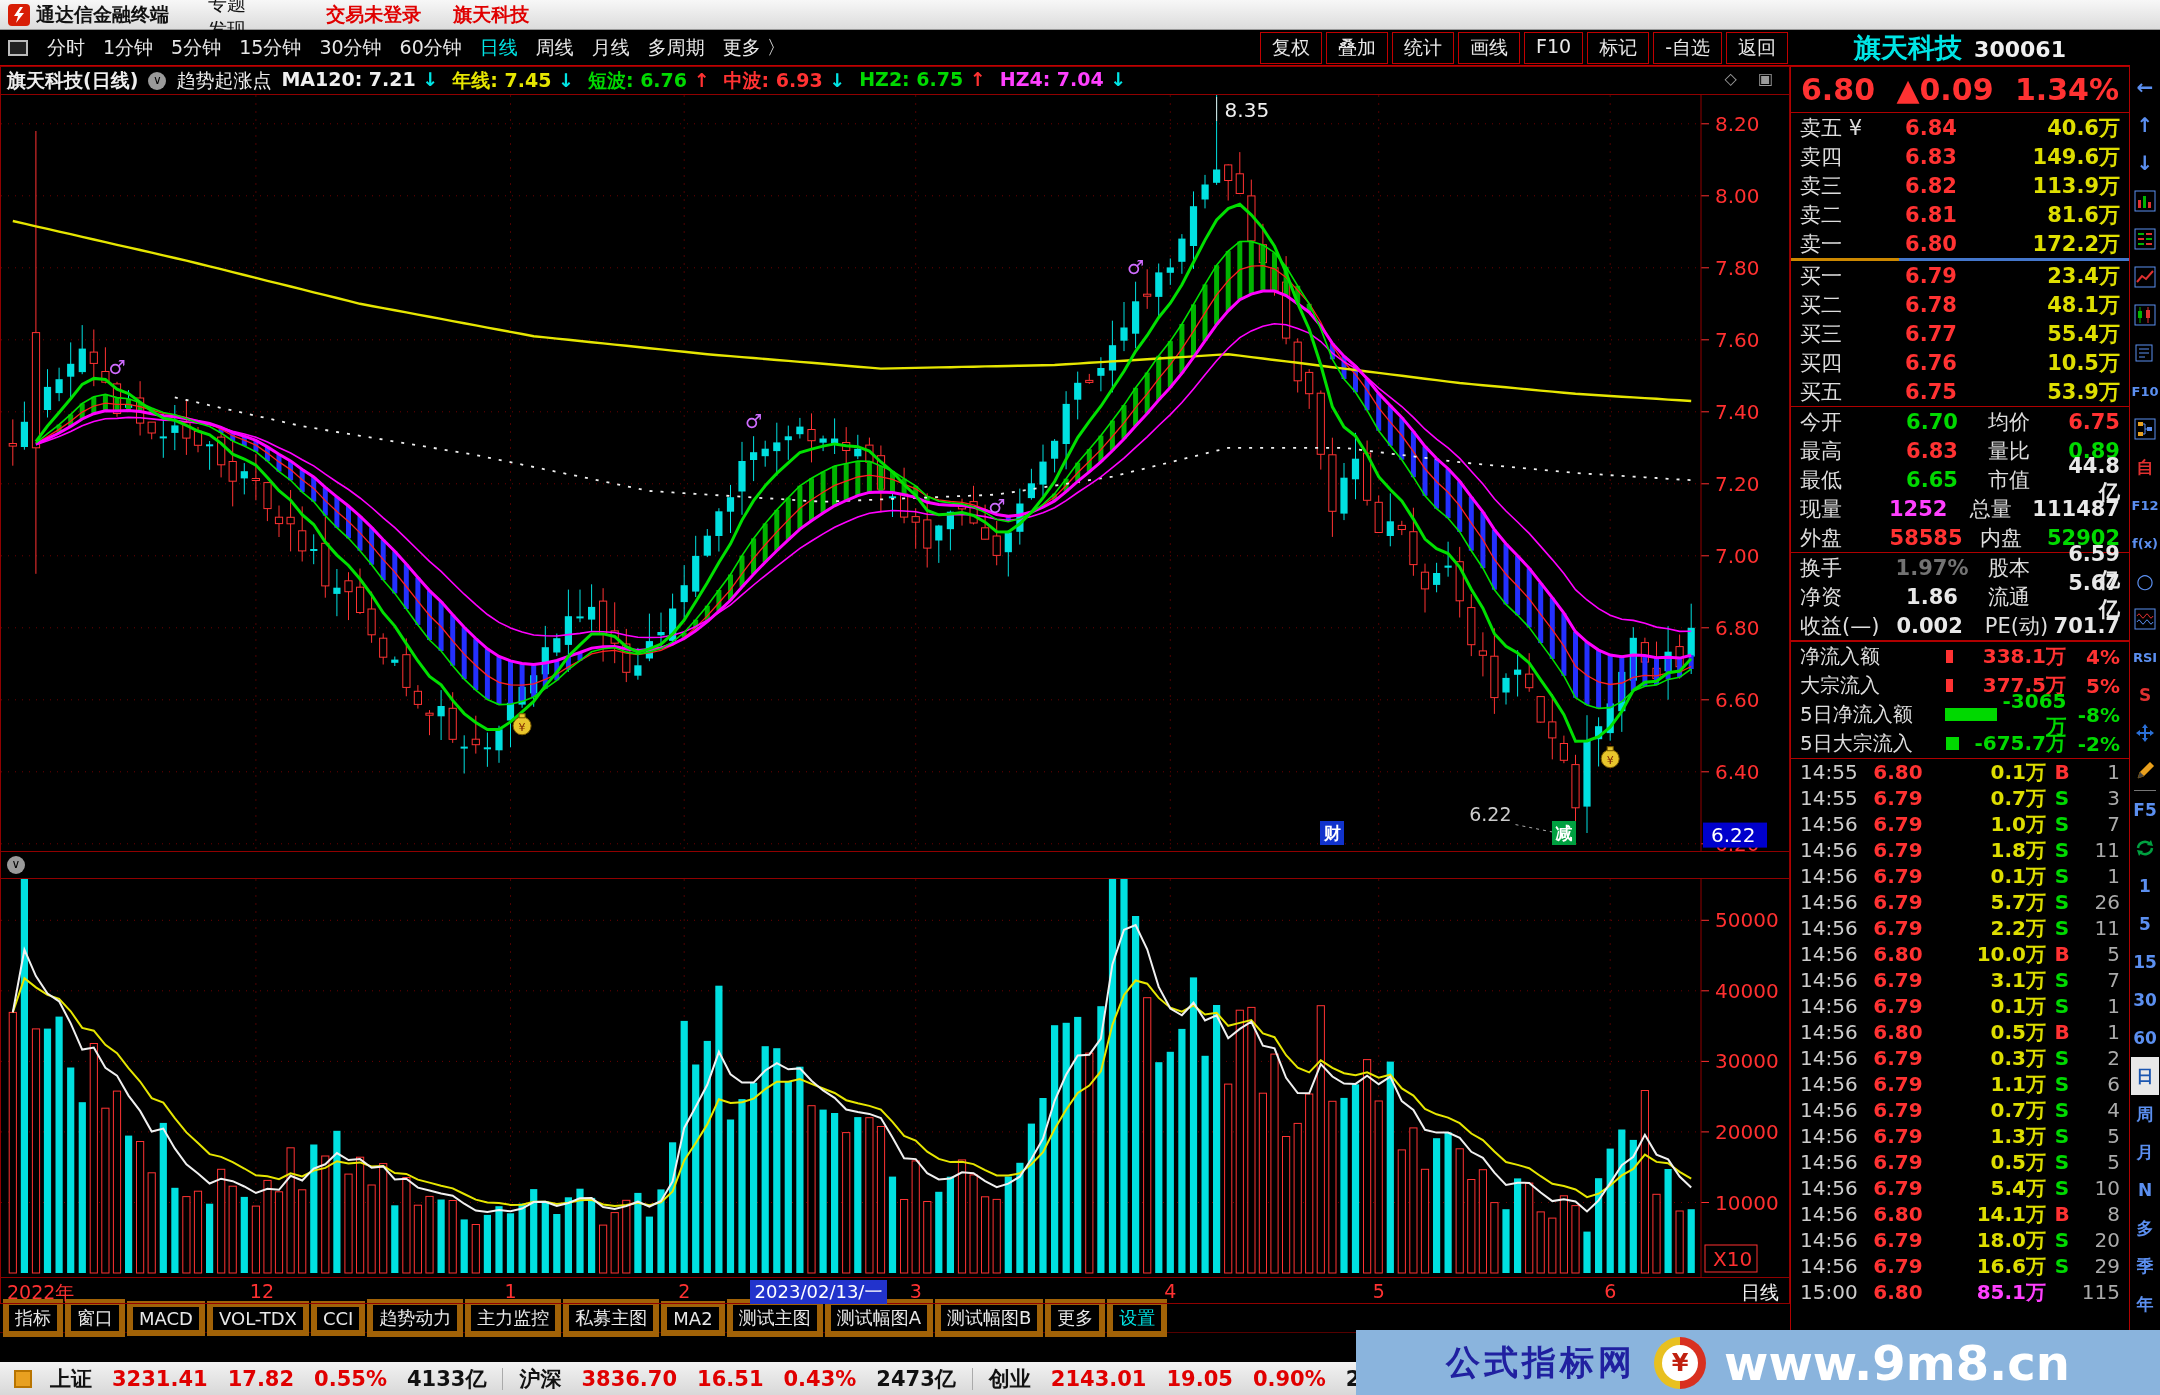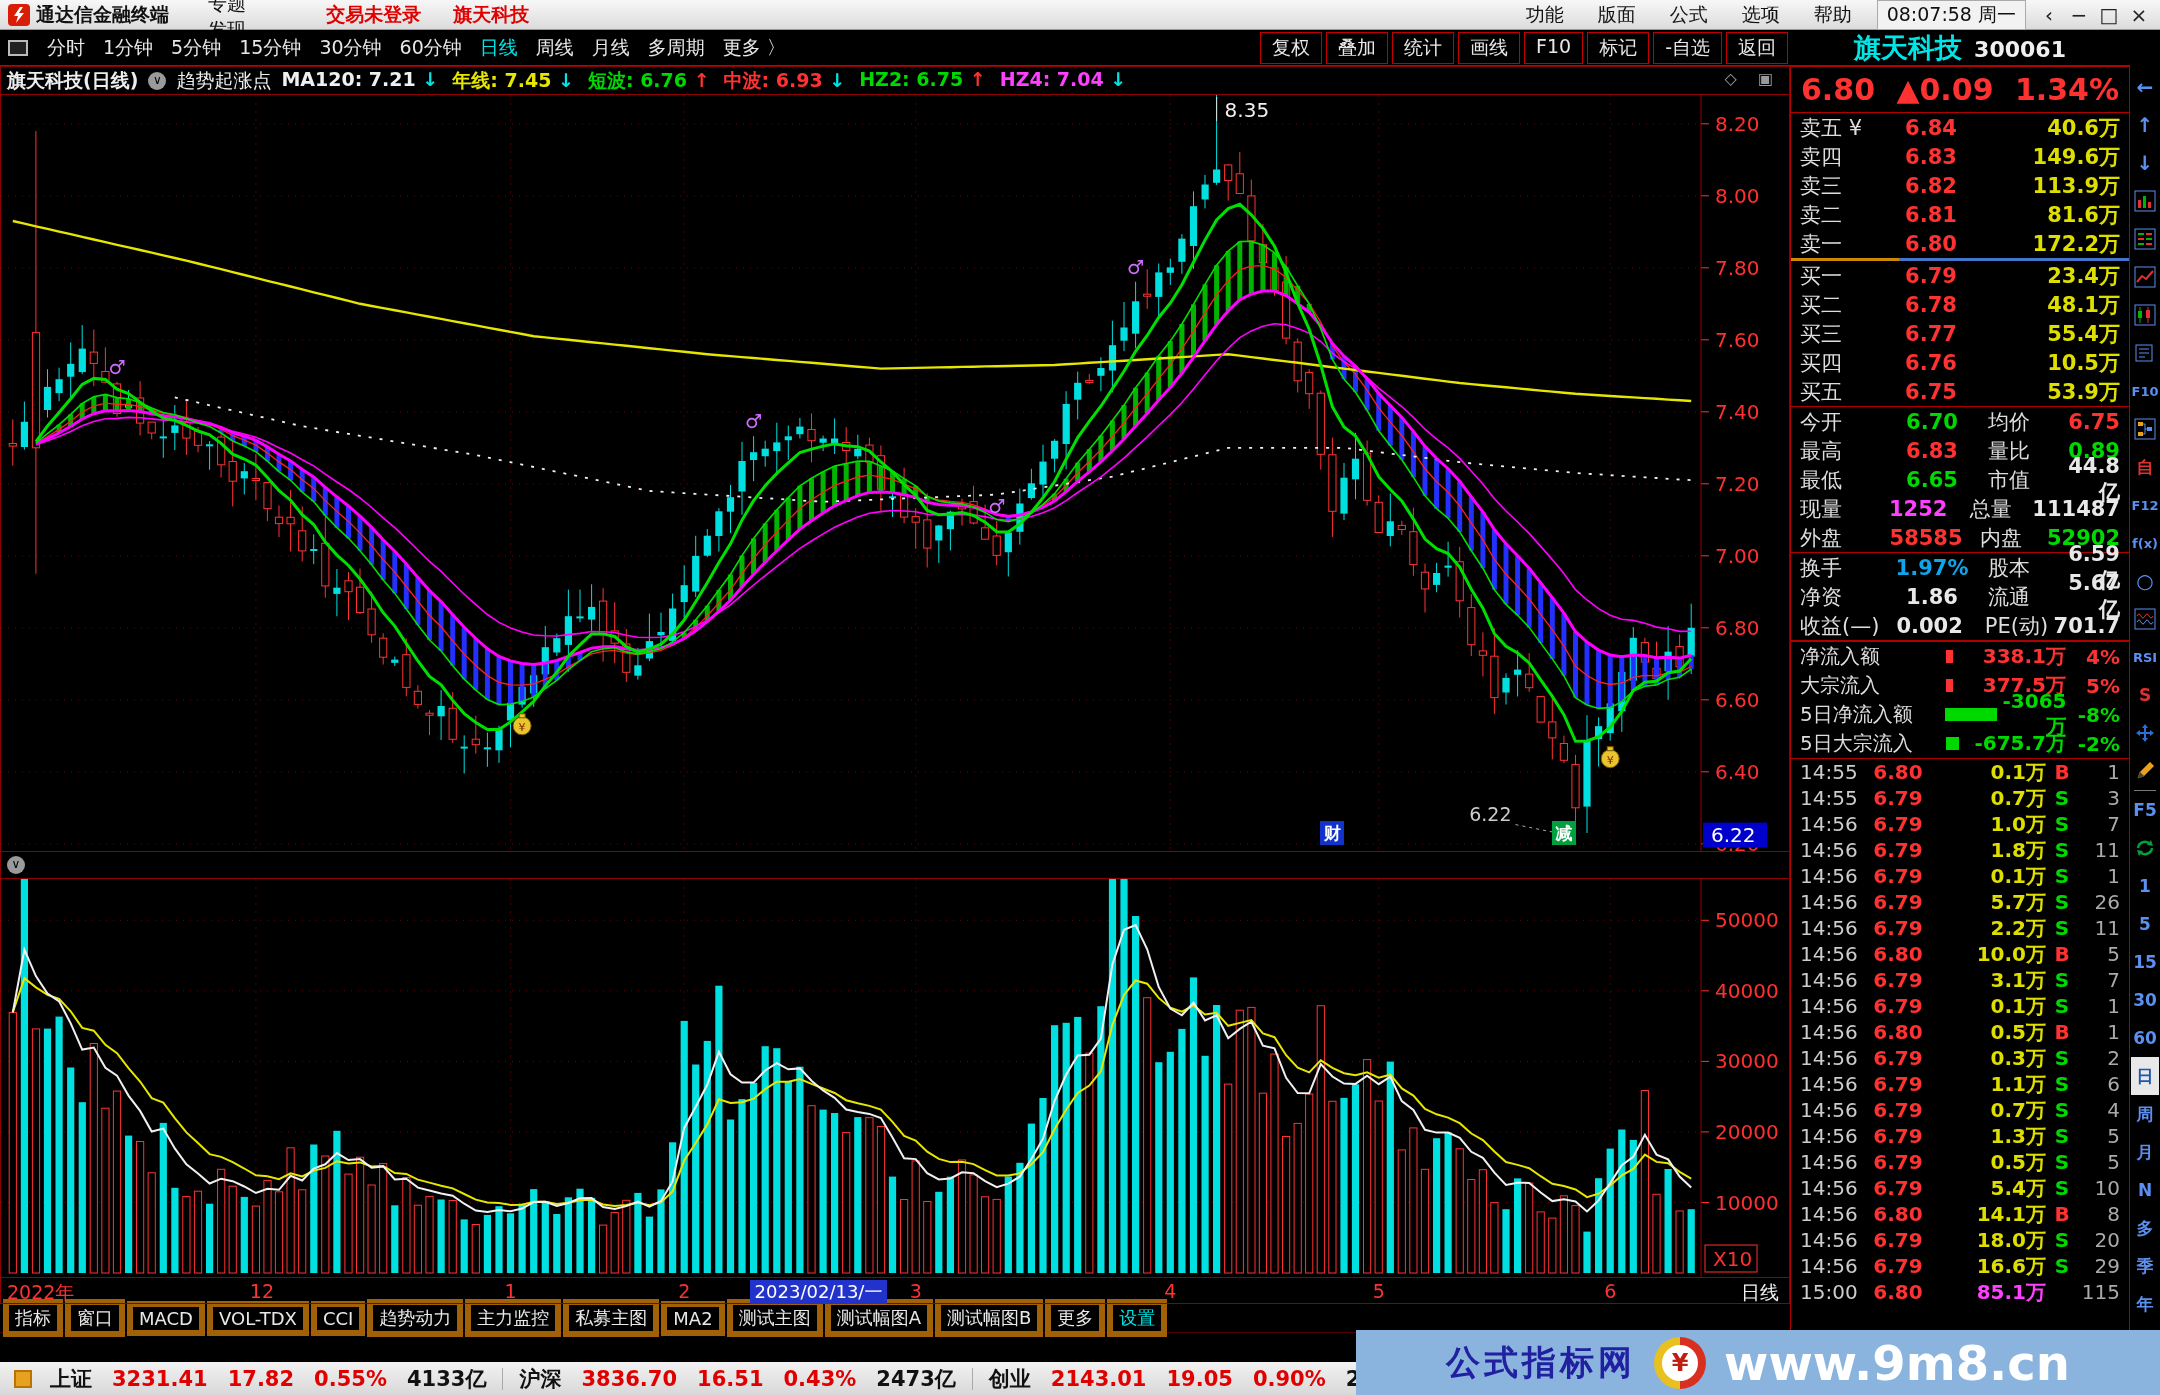--- a/index.html
+++ b/index.html
@@ -136,36 +136,20 @@
         <span class="menu-item">交易</span>
         <span class="menu-item">行业</span>
         <span class="menu-item">热点</span>
         <span class="menu-item">L1L2</span>
       </span>
     <span style="width:40px"></span>
     <span style="display:flex;">
         <span class="mb-alert">交易未登录</span>
         <span class="mb-alert">旗天科技</span>
       </span>
-    <span class="mb-right">
-      <span style="display:flex;">
-          <span class="menu-item">功能</span>
-          <span class="menu-item">版面</span>
-          <span class="menu-item">公式</span>
-          <span class="menu-item">选项</span>
-          <span class="menu-item">帮助</span>
-        </span>
-      <span class="clock">08:07:58 周一</span>
-      <span style="display:flex;">
-          <span class="winbtn">‹</span>
-          <span class="winbtn">−</span>
-          <span class="winbtn">□</span>
-          <span class="winbtn">×</span>
-        </span>
-    </span>
   </header>
 
   <div class="toolbar">
     <span class="tb-winicon"></span>
     <span style="display:flex;">
         <span class="period">分时</span>
         <span class="period">1分钟</span>
         <span class="period">5分钟</span>
         <span class="period">15分钟</span>
         <span class="period">30分钟</span>
@@ -1002,21 +986,21 @@
           </div>
           <div class="stat-row">
             <span class="st-l">外盘</span>
             <span class="st-v" style="color: rgb(255, 50, 50);">58585</span>
             <span class="st-l2">内盘</span>
             <span class="st-v2" style="color: rgb(0, 217, 0);">52902</span>
           </div>
           <div class="red-sep"></div>
           <div class="stat-row">
             <span class="st-l">换手</span>
-            <span class="st-v" style="color: #0ea5e9;">1.97%</span>
+            <span class="st-v" style="color: #737373;">1.97%</span>
             <span class="st-l2">股本</span>
             <span class="st-v2" style="color: rgb(232, 232, 232);">6.59亿</span>
           </div>
           <div class="stat-row">
             <span class="st-l">净资</span>
             <span class="st-v" style="color: rgb(232, 232, 232);">1.86</span>
             <span class="st-l2">流通</span>
             <span class="st-v2" style="color: rgb(232, 232, 232);">5.67亿</span>
           </div>
           <div class="stat-row">

